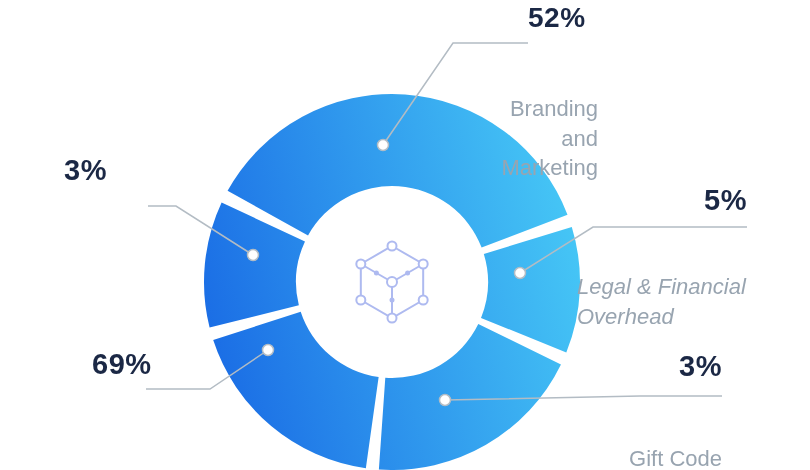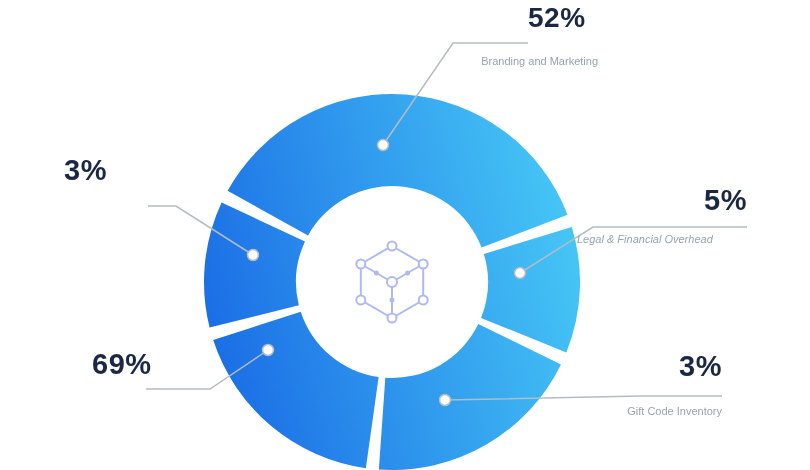--- a/index.html
+++ b/index.html
@@ -16,24 +16,25 @@
     font-weight:700;
     font-size:29px;
     line-height:1;
     color:var(--pct-color,#1b2845);
     letter-spacing:0.5px;
     white-space:nowrap;
   }
   .pct-lg{font-size:28px;}
   .seg-label{
     position:absolute;
-    font-size:11px;
+    font-size:22px;
     font-weight:400;
     line-height:1.35;
     color:var(--label-color,#98a4b0);
+    margin-top:40px;
   }
   
   #co-branding-pct{left:528px;top:4px;}
   #co-branding-name{left:468px;top:54px;width:130px;text-align:right;}
   #co-legal-pct{left:647px;top:186px;width:100px;text-align:right;}
   #co-legal-name{left:577px;top:232px;width:170px;text-align:left;font-style:italic;}
   #co-gift-pct{left:622px;top:352px;width:100px;text-align:right;}
   #co-gift-name{left:602px;top:404px;width:120px;text-align:right;}
   #co-it-pct{left:92px;top:350px;}
   #co-it-name{left:92px;top:398px;width:180px;}

